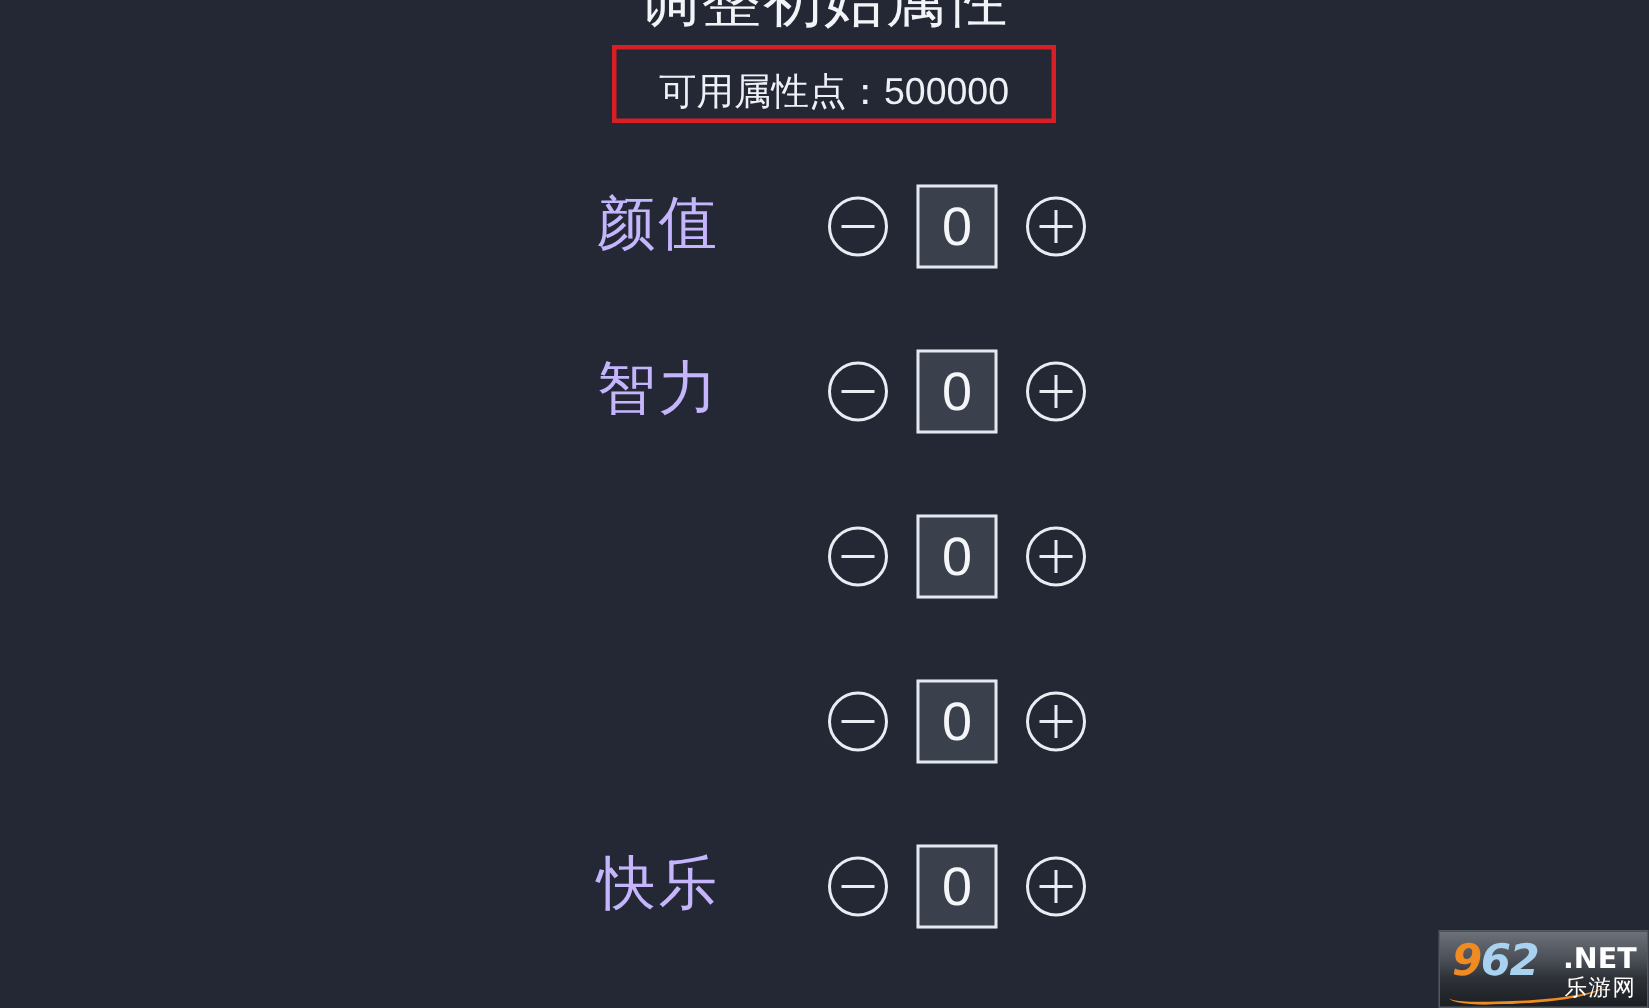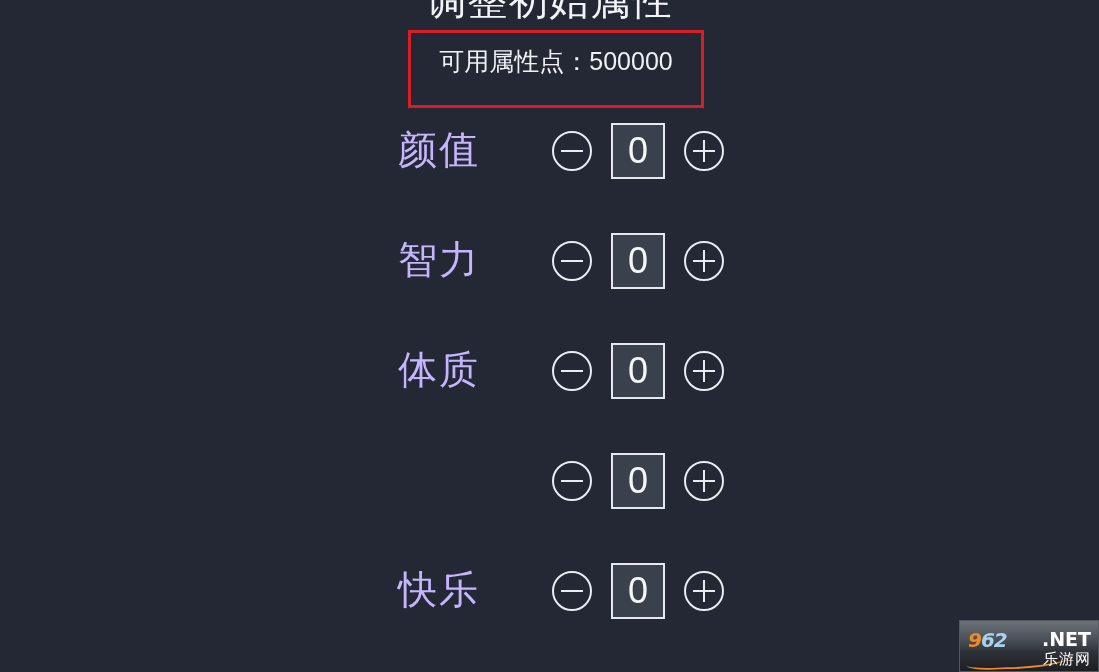--- a/index.html
+++ b/index.html
@@ -35,21 +35,21 @@
     font-weight: 400;
     white-space: nowrap;
   }
 
   
   .points-box {
     position: absolute;
     left: 408px;
     top: 30px;
     width: 296px;
-    height: 78px;
+    height: 52px;
     border: 3px solid #d91f26;
     box-sizing: border-box;
   }
   .points-text {
     position: absolute;
     left: 0;
     right: 0;
     top: 13px;
     text-align: center;
     font-size: 25px;
@@ -149,21 +149,21 @@
     overflow: hidden;
   }
   .wm-inner {
     position: absolute;
     inset: 0;
   }
   .wm-962 {
     position: absolute;
     left: 8px;
     top: 5px;
-    font-size: 20px;
+    font-size: 29px;
     line-height: 29px;
     font-weight: bold;
     font-style: italic;
     letter-spacing: -1px;
     font-family: "DejaVu Sans", sans-serif;
   }
   .wm-9 { color: #f08a22; }
   .wm-62 { color: #a8d2ef; }
   .wm-net {
     position: absolute;
@@ -235,21 +235,20 @@
           <span class="value-text">0</span>
         </div>
         <div class="circle-btn">
           <span class="bar-h"></span>
           <span class="bar-v"></span>
         </div>
       </div>
     </div>
 
     <div class="attr-row">
-      <div class="attr-label">体质</div>
       <div class="stepper">
         <div class="circle-btn">
           <span class="bar-h"></span>
         </div>
         <div class="value-box">
           <span class="value-text">0</span>
         </div>
         <div class="circle-btn">
           <span class="bar-h"></span>
           <span class="bar-v"></span>

